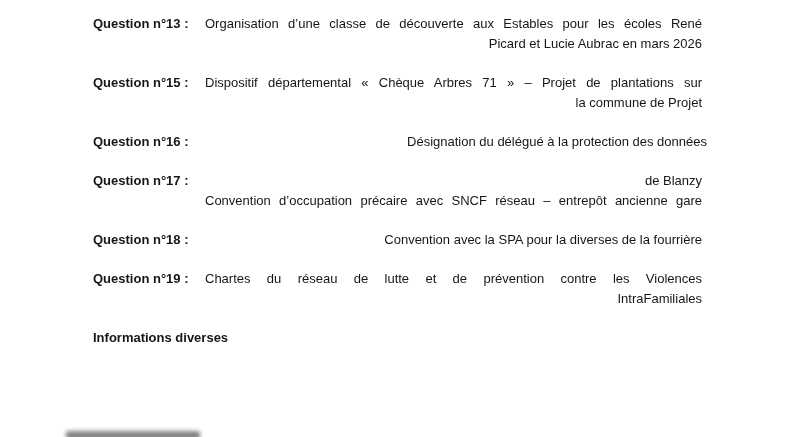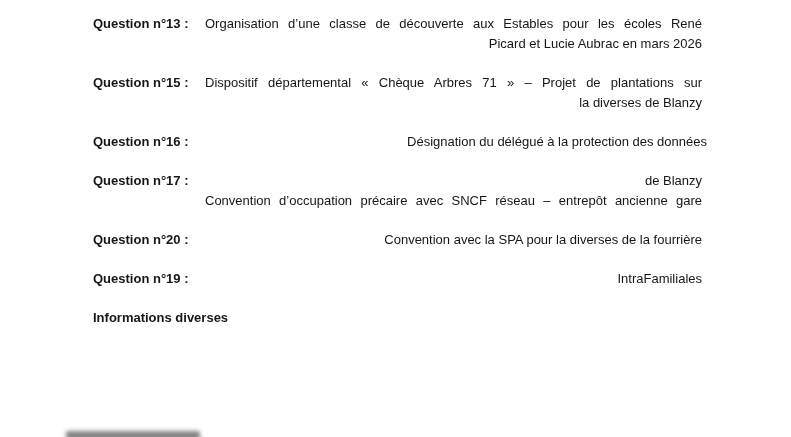--- a/index.html
+++ b/index.html
@@ -65,49 +65,50 @@
       <span class="l just">Organisation d’une classe de découverte aux Estables pour les écoles René</span>
       <span class="l">Picard et Lucie Aubrac en mars 2026</span>
     </div>
   </div>
 
 
   <div class="qrow">
     <div class="qlabel">Question n°15 :</div>
     <div class="qtext">
       <span class="l just">Dispositif départemental « Chèque Arbres 71 » – Projet de plantations sur</span>
-      <span class="l">la diverses de Blanzy</span>
+      <span class="l">la commune de Projet</span>
     </div>
   </div>
 
   <div class="qrow">
     <div class="qlabel">Question n°16 :</div>
     <div class="qtext">
       <span class="l indent">Désignation du délégué à la protection des données</span>
     </div>
   </div>
 
   <div class="qrow">
     <div class="qlabel">Question n°17 :</div>
     <div class="qtext">
       <span class="l">de Blanzy</span>
       <span class="l just">Convention d’occupation précaire avec SNCF réseau – entrepôt ancienne gare</span>
     </div>
   </div>
 
   <div class="qrow">
-    <div class="qlabel">Question n°20 :</div>
+    <div class="qlabel">Question n°18 :</div>
     <div class="qtext">
       <span class="l">Convention avec la SPA pour la diverses de la fourrière</span>
     </div>
   </div>
 
   <div class="qrow">
     <div class="qlabel">Question n°19 :</div>
     <div class="qtext">
+      <span class="l just">Chartes du réseau de lutte et de prévention contre les Violences</span>
       <span class="l">IntraFamiliales</span>
     </div>
   </div>
 
   <div class="info-heading">Informations diverses</div>
 
   <div class="cutoff"></div>
 
 </div>
 

